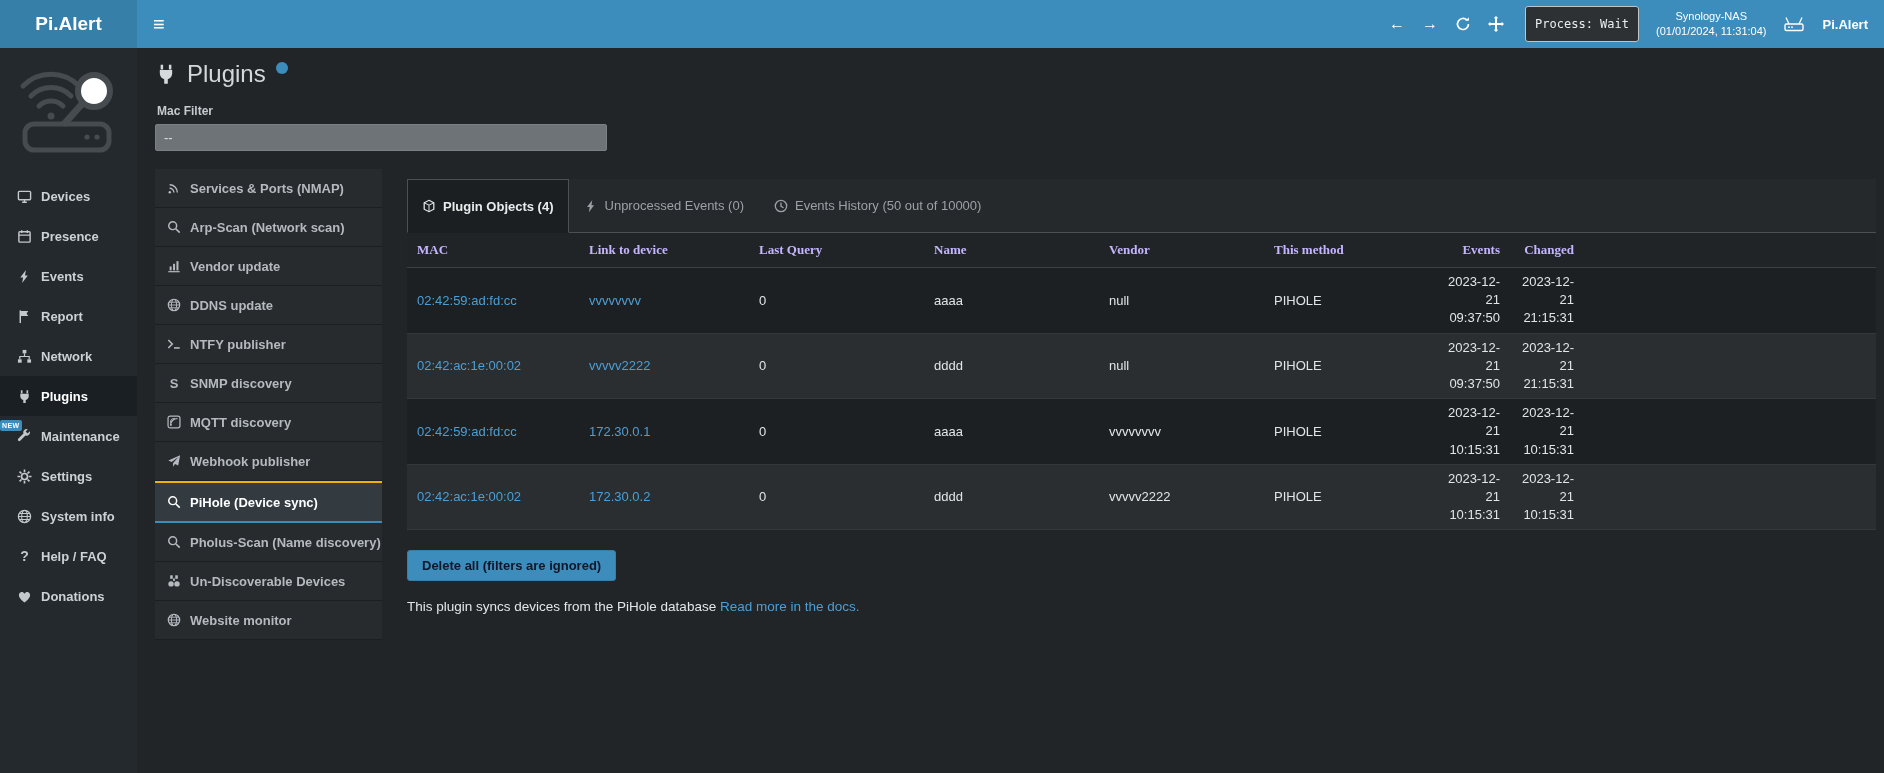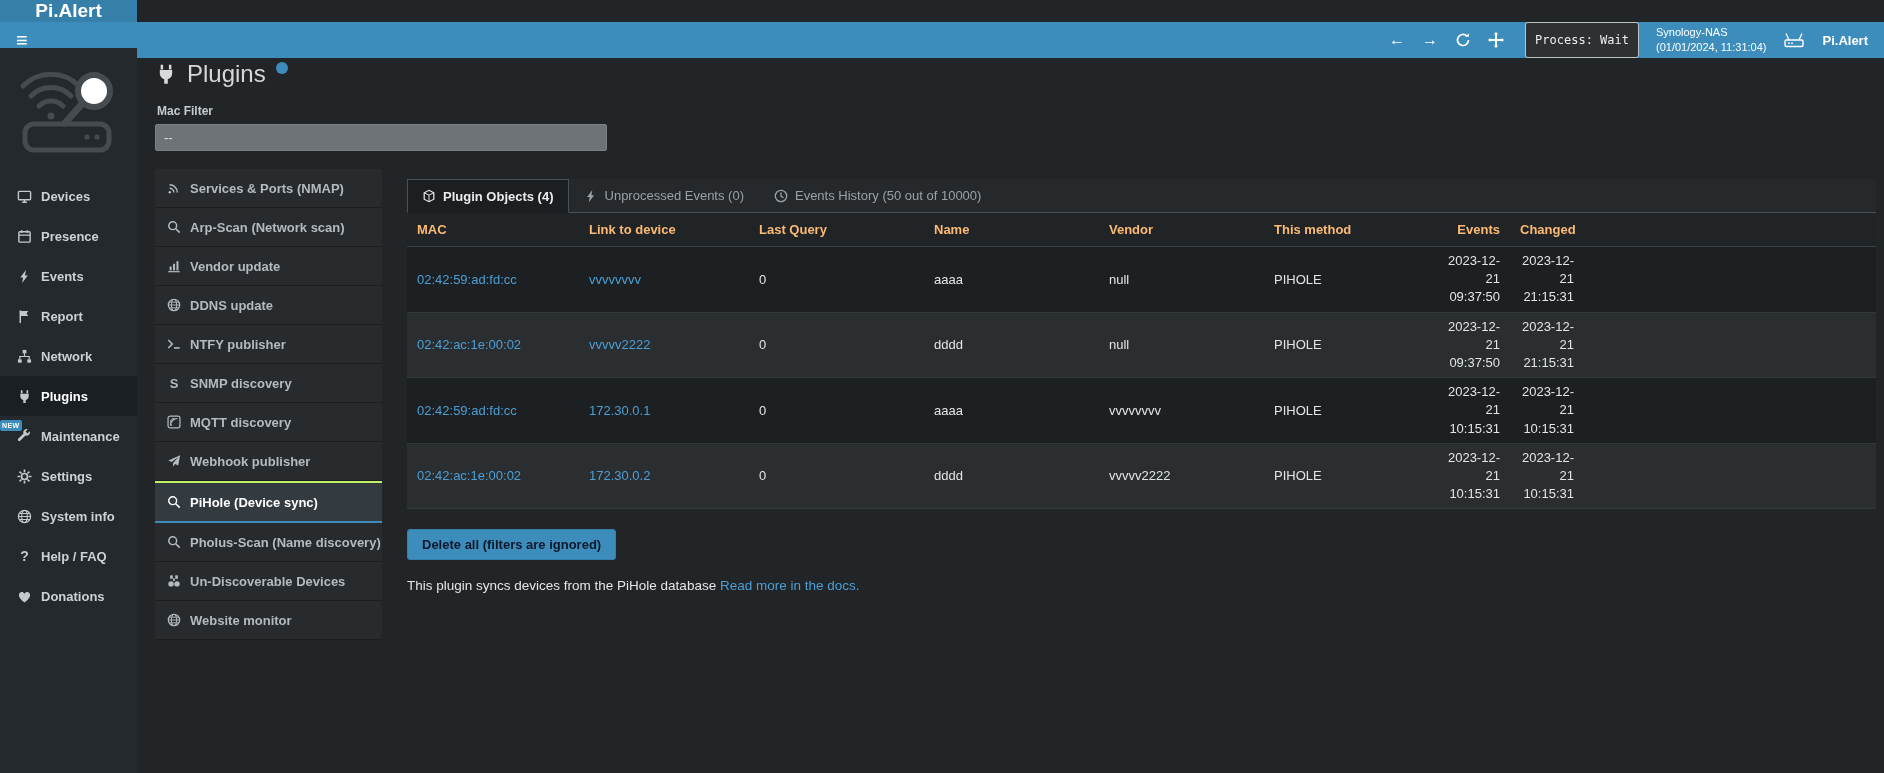--- a/index.html
+++ b/index.html
@@ -1,31 +1,31 @@
 <!DOCTYPE html>
 <html><head>
 <meta charset="utf-8">
 <style>
   * { box-sizing: border-box; margin: 0; padding: 0; }
   html,body { width:1884px; height:773px; overflow:hidden; }
   body { background:#222527; font-family:"Liberation Sans", sans-serif; color:#e2e5e7; }
   svg { display:block; }
 
   
-  .topbar { display:flex; height:48px;flex-direction:column; }
+  .topbar { display:flex; height:48px; }
   .brand { width:137px; background:#367fa9; color:#fff; font-size:19px; font-weight:700;
            display:flex; align-items:center; justify-content:center; cursor:pointer; }
   .navbar { flex:1; background:#3c8dbc; display:flex; align-items:center; color:#fff; padding:0 16px 0 16px; }
   .hamburger { font-size:20px; cursor:pointer; line-height:1; }
   .nav-right { margin-left:auto; display:flex; align-items:center; gap:17px; }
   .nav-glyph { font-size:16px; line-height:1; cursor:pointer; }
   .nav-svg { display:flex; align-items:center; cursor:pointer; }
   .process-badge { font-family:"DejaVu Sans Mono", monospace; font-size:12px; background:#2d3134;
                    border:1px solid #bfc4c7; border-radius:3px; padding:10px 9px; color:#eceeef; margin-left:4px; }
-  .host-block { font-size:11px; line-height:1.35; text-align:left; }
+  .host-block { font-size:11px; line-height:1.35; text-align:center; }
   .user-name { font-size:13px; font-weight:700; cursor:pointer; }
 
   
   .shell { display:flex; height:725px; }
   .sidebar { width:137px; background:#24292d; flex:none; }
   .logo-art { height:128px; display:flex; align-items:center; justify-content:center; }
   .side-item { position:relative; height:40px; display:flex; align-items:center; gap:9px; padding-left:17px;
                color:#ccd1d4; font-size:13px; font-weight:600; cursor:pointer; white-space:nowrap; }
   .side-item.active { background:#1a1f23; color:#fff; }
   .si { width:15px; height:15px; flex:none; color:#c3c8cc; }
@@ -42,38 +42,38 @@
   .filter-label { margin-top:16px; font-size:12px; font-weight:700; color:#c6cbcf; padding-left:2px; }
   .filter-input { display:block; margin-top:6px; width:452px; height:27px; background:#6e7378; border:1px solid #7b8085;
                   border-radius:2px; color:#dfe2e4; font-size:13px; padding:0 8px; font-family:inherit; }
 
   .cols { display:flex; gap:25px; margin-top:18px; }
 
   
   .plugin-nav { width:227px; flex:none; }
   .pn-item { height:39px; display:flex; align-items:center; gap:9px; padding:0 8px 0 12px; background:#272b2e;
              border-bottom:1px solid #1c1f21; color:#b4babf; font-size:13px; font-weight:600; cursor:pointer; white-space:nowrap; }
-  .pn-item.selected { background:#333a40; color:#fff; border-top:2px solid #bef264; border-bottom:2px solid #3c8dbc; height:42px; }
+  .pn-item.selected { background:#333a40; color:#fff; border-top:2px solid #eab308; border-bottom:2px solid #3c8dbc; height:42px; }
   .pni { width:14px; height:14px; flex:none; }
   .pn-glyph { width:14px; flex:none; text-align:center; font-weight:700; font-size:13px; }
 
   
   .tab-panel { flex:1; margin-right:8px; margin-top:10px; }
   .tabs { display:flex; border-bottom:1px solid #4a5054; background:#26292b; }
-  .tab { display:flex; align-items:center; gap:7px; padding:8px 14px; font-size:13px; color:#9aa1a7; cursor:pointer;
+  .tab { display:flex; align-items:center; gap:7px; padding:18px 14px; font-size:13px; color:#9aa1a7; cursor:pointer;
          border:1px solid transparent; }
   .tab.active { background:#1c1f21; color:#e9ebec; font-weight:700; border:1px solid #4a5054;
                 border-bottom-color:#1c1f21; margin-bottom:-1px; }
   .ticon { width:14px; height:14px; }
 
   table.objects { width:100%; border-collapse:collapse; font-size:13px; color:#e2e5e7; table-layout:fixed; }
   table.objects col.c1{width:172px} table.objects col.c2{width:170px} table.objects col.c3{width:175px}
   table.objects col.c4{width:175px} table.objects col.c5{width:165px} table.objects col.c6{width:168px}
   table.objects col.c7{width:78px}  table.objects col.c8{width:74px}
-  thead th { text-align:left; font-weight:700; color:#fdba74; padding:9px 10px; background:#202427; border-bottom:1px solid #3a4145; }
+  thead th { text-align:left; font-weight:700; color:#c4b5fd; padding:9px 10px; background:#202427; border-bottom:1px solid #3a4145;font-family:Liberation Serif, serif; }
   thead th.right { text-align:right; }
   tbody td { padding:5px 10px; vertical-align:middle; }
   tbody tr { border-bottom:1px solid #33383b; }
   tbody tr:nth-child(odd)  { background:#1d2022; }
   tbody tr:nth-child(even) { background:#2a2e31; }
   a.tlink { color:#4c9fd6; text-decoration:none; cursor:pointer; }
   td.dt span { display:block; text-align:right; line-height:1.4; }
 
   .delete-btn { margin-top:20px; background:#3c8dbc; border:1px solid #367fa9; color:#0f172a; font-size:13px; font-weight:600;
                 padding:7px 14px; border-radius:3px; cursor:pointer; font-family:inherit; }

